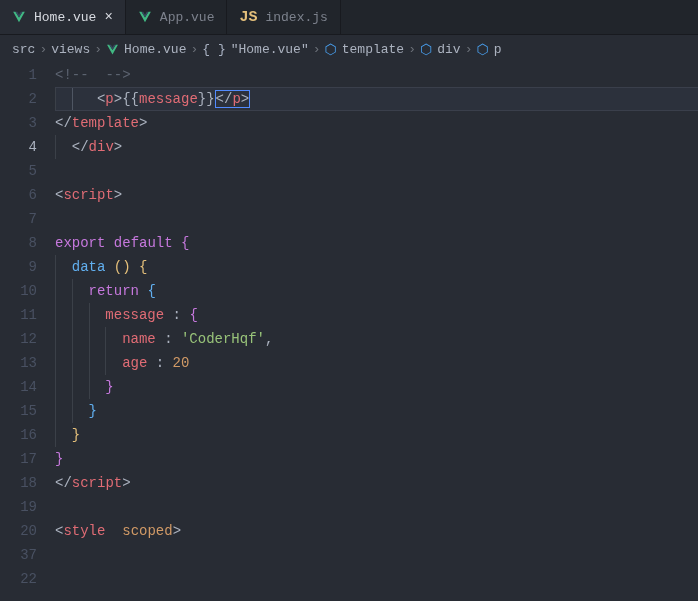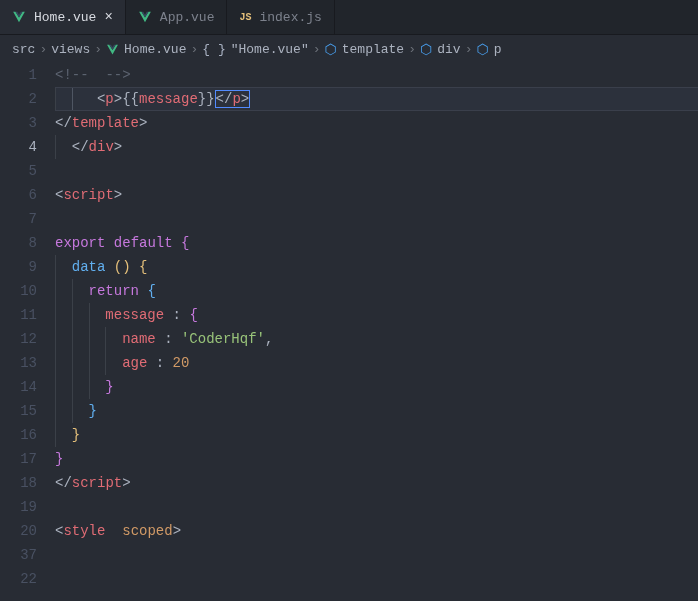--- a/index.html
+++ b/index.html
@@ -32,21 +32,21 @@
   background: #282c34;
   color: #d7dae0;
 }
 .vue-icon {
   width: 14px;
   height: 14px;
 }
 .js-icon {
   color: #e5c07b;
   font-weight: bold;
-  font-size: 10px;
+  font-size: 15px;
 }
 .close-x {
   color: #d7dae0;
   font-size: 14px;
   line-height: 1;
 }
 .breadcrumb {
   display: flex;
   align-items: center;
   height: 28px;

